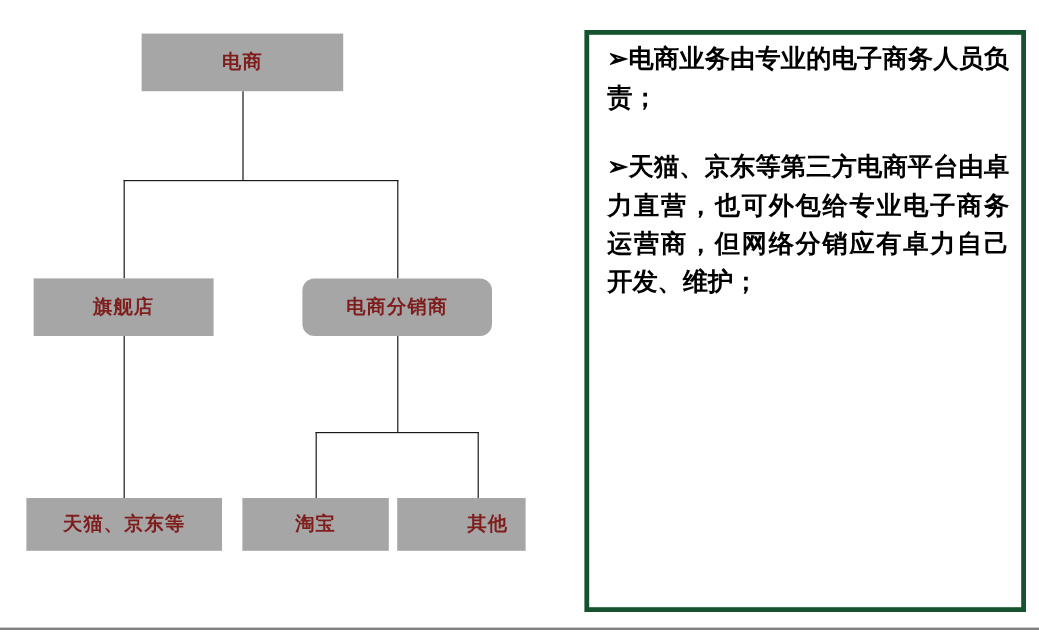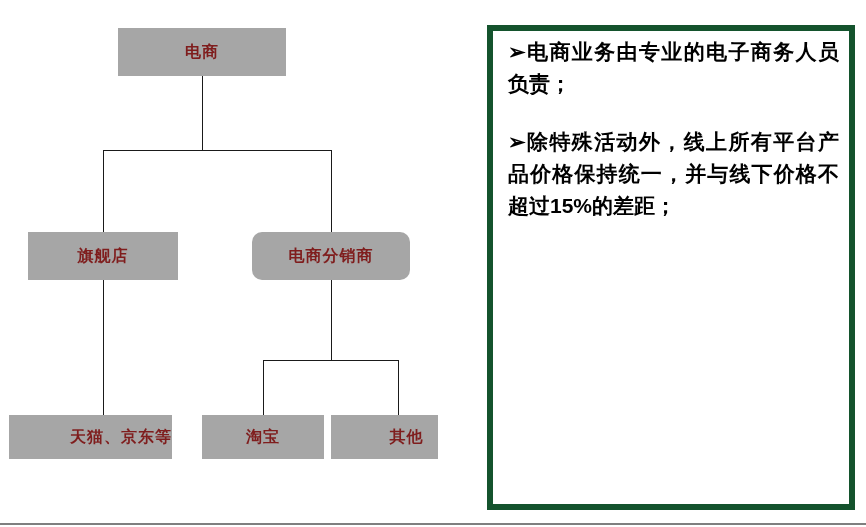--- a/index.html
+++ b/index.html
@@ -24,42 +24,42 @@
     letter-spacing: 1px;
     display: flex;
     align-items: center;
     justify-content: center;
     box-sizing: border-box;
     white-space: nowrap;
   }
   .node-root        { left: 118px; top: 28px;  width: 168px; height: 48px; }
   .node-flagship    { left: 28px;  top: 232px; width: 150px; height: 48px; text-align: center; }
   .node-distributor { left: 252px; top: 232px; width: 158px; height: 48px; border-radius: 10px; }
-  .node-tmall       { left: 9px;  top: 415px; width: 163px; height: 44px; justify-content: flex-end; }
+  .node-tmall       { left: 22px;  top: 415px; width: 163px; height: 44px; }
   .node-taobao      { left: 202px; top: 415px; width: 122px; height: 44px; }
   .node-other       { left: 331px; top: 415px; width: 107px; height: 44px; padding-left: 44px; }
   
   .line { position: absolute; background: #1a1a1a; }
   .l-v1 { left: 202px; top: 76px;  width: 1px;   height: 74px; }
   .l-h1 { left: 103px; top: 150px; width: 229px; height: 1px; }
   .l-v2 { left: 103px; top: 150px; width: 1px;   height: 82px; }
   .l-v3 { left: 331px; top: 150px; width: 1px;   height: 82px; }
   .l-v4 { left: 103px; top: 280px; width: 1px;   height: 135px; }
   .l-v5 { left: 331px; top: 280px; width: 1px;   height: 80px; }
   .l-h2 { left: 263px; top: 360px; width: 136px; height: 1px; }
   .l-v6 { left: 263px; top: 360px; width: 1px;   height: 55px; }
   .l-v7 { left: 398px; top: 360px; width: 1px;   height: 55px; }
   
   .notes-panel {
     position: absolute;
     left: 487px;
     top: 25px;
     width: 368px;
     height: 485px;
-    border: 6px solid #14532d;
+    border: 4px solid #14532d;
     box-sizing: border-box;
     padding: 5px 10px 0 15px;
     background: #ffffff;
   }
   .note-item {
     font-size: 21px;
     font-weight: bold;
     color: #000000;
     line-height: 32px;
     margin: 0 0 26px 0;
@@ -108,18 +108,18 @@
     <div class="org-node node-taobao">
       <span>淘宝</span>
     </div>
     <div class="org-node node-other">
       <span>其他</span>
     </div>
   </div>
 
   <div class="notes-panel">
     <p class="note-item"><span class="bullet">➢</span><span>电商业务由专业的电子商务人员负责；</span></p>
-    <p class="note-item"><span class="bullet">➢</span><span>除特殊活动外，线上所有平台产品价格保持统一，并与线下价格不超过15%的差距；</span></p>
+    <p class="note-item"><span class="bullet">➢</span><span>天猫、京东等第三方电商平台由卓力直营，也可外包给专业电子商务运营商，但网络分销应有卓力自己开发、维护；</span></p>
   </div>
 
   <div class="bottom-rule"></div>
 
 </div>
 
 </body></html>

